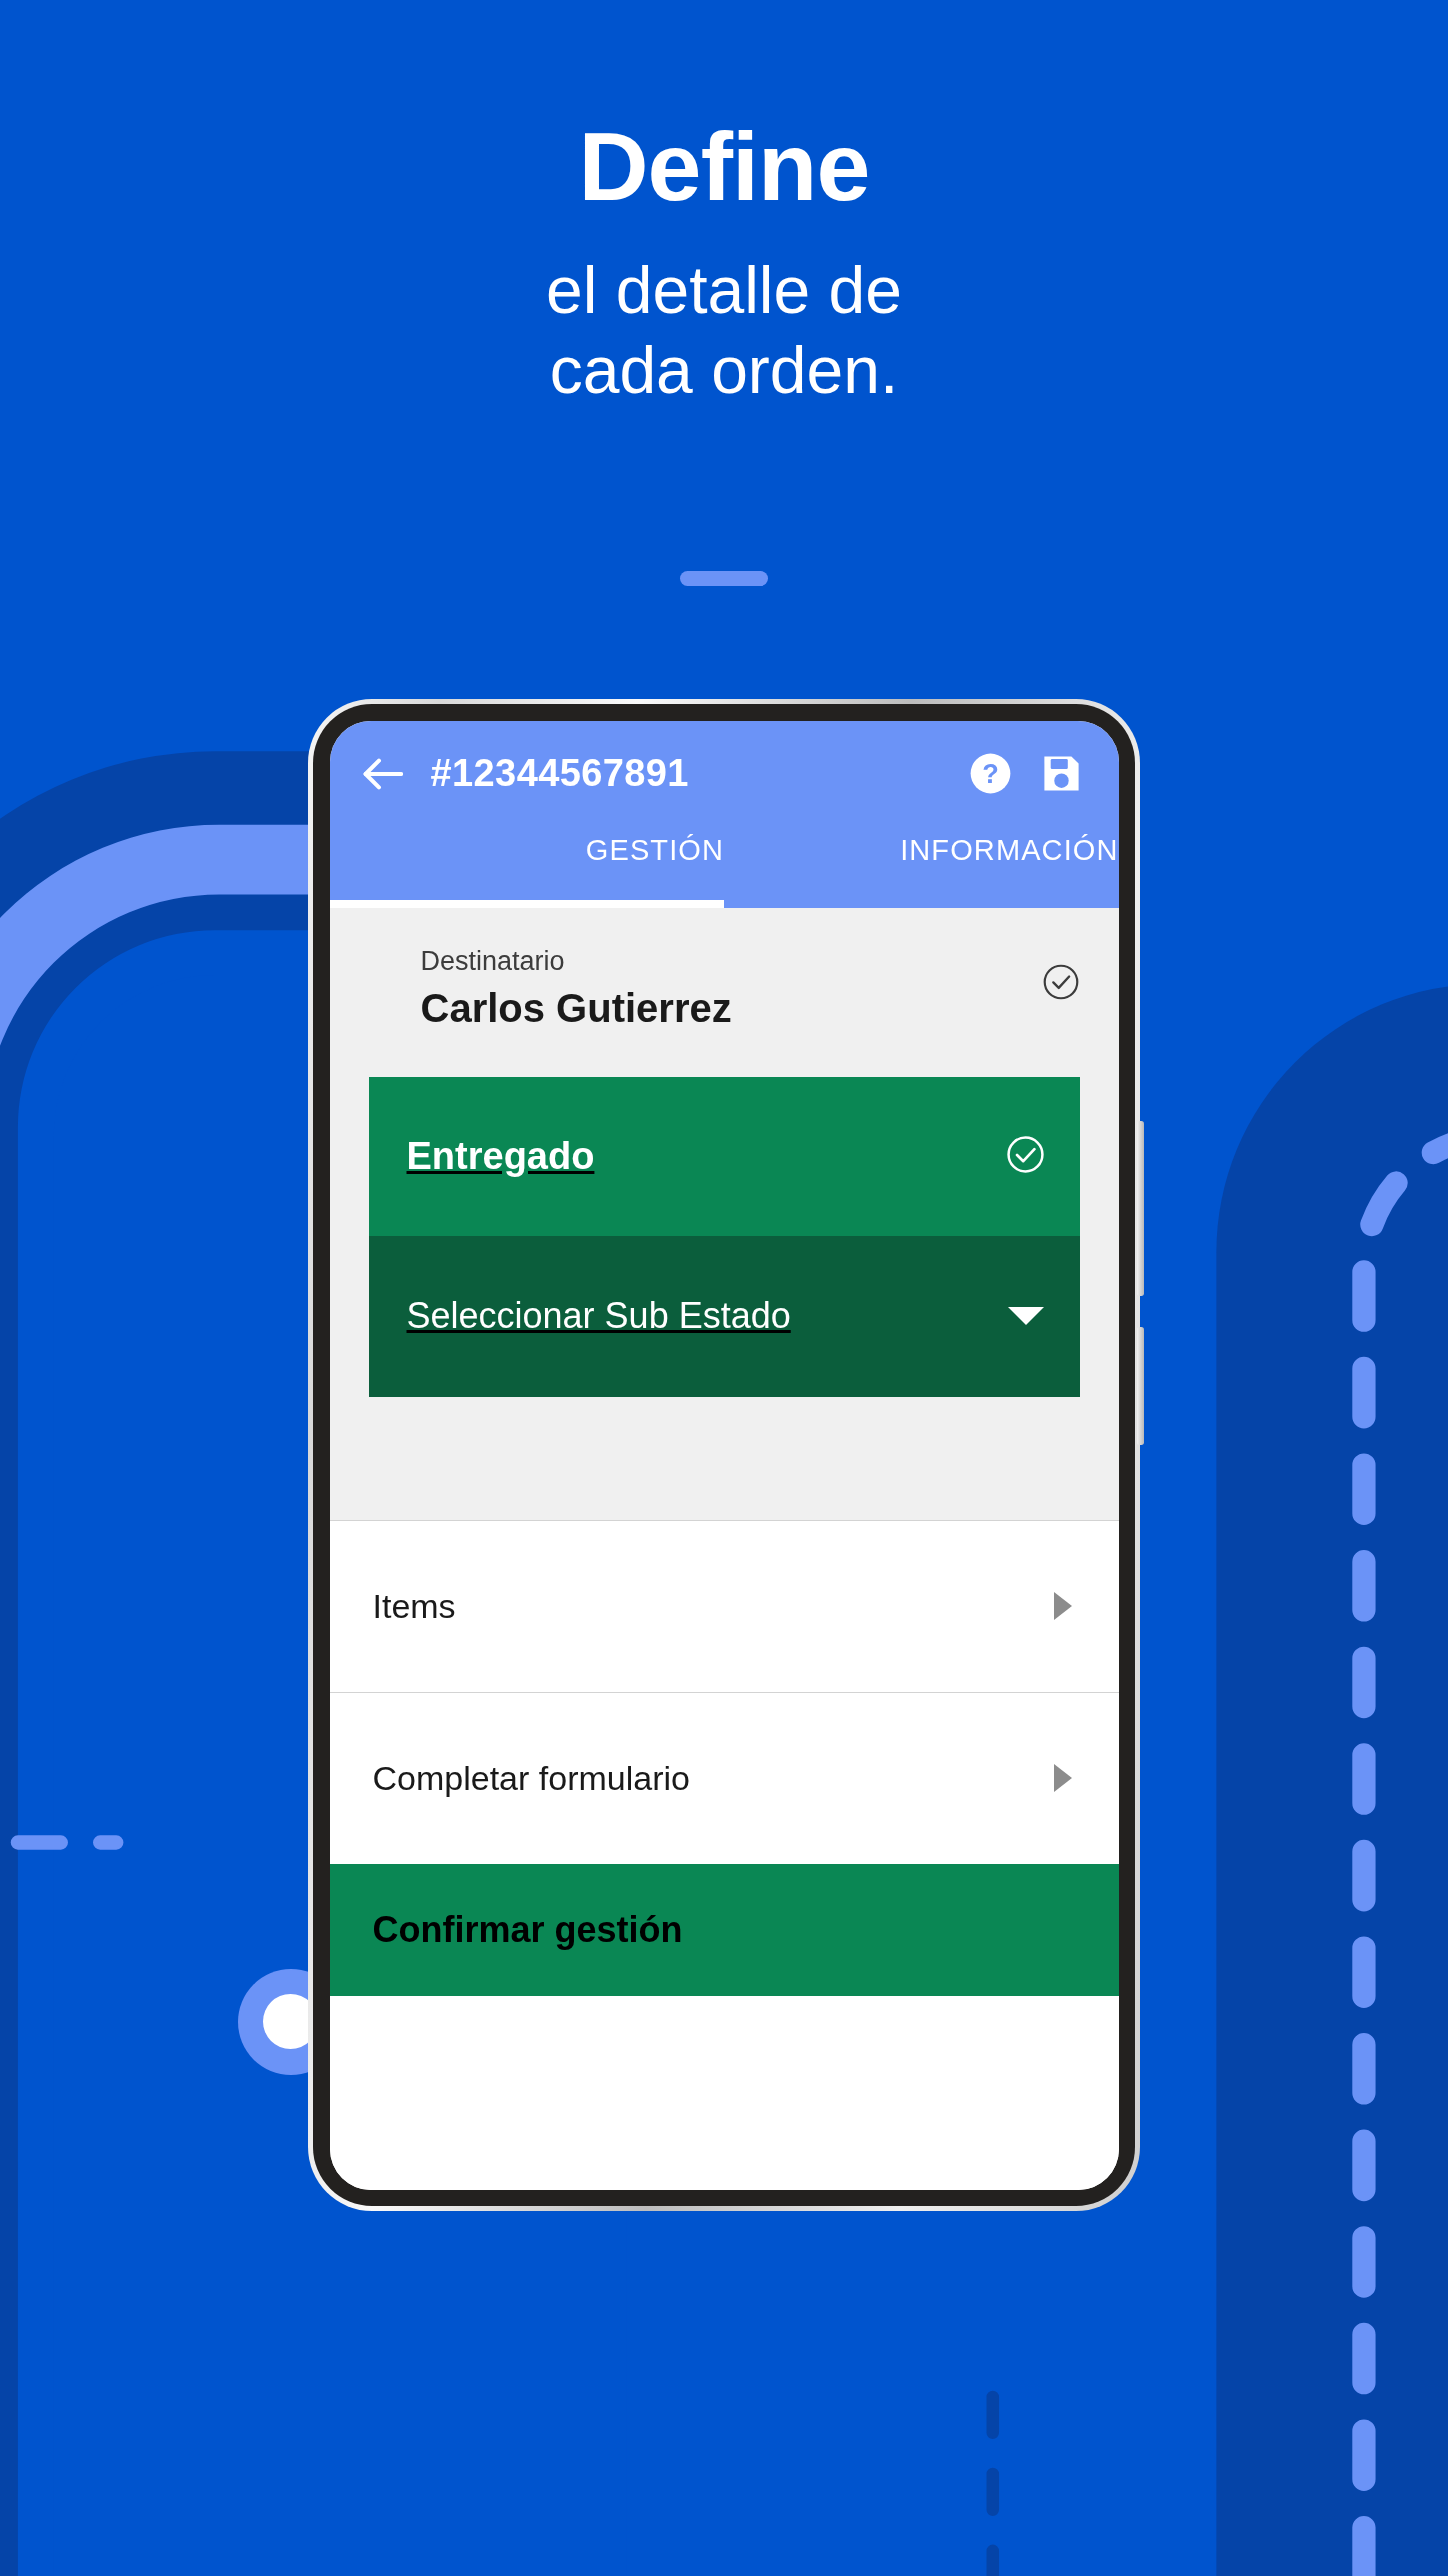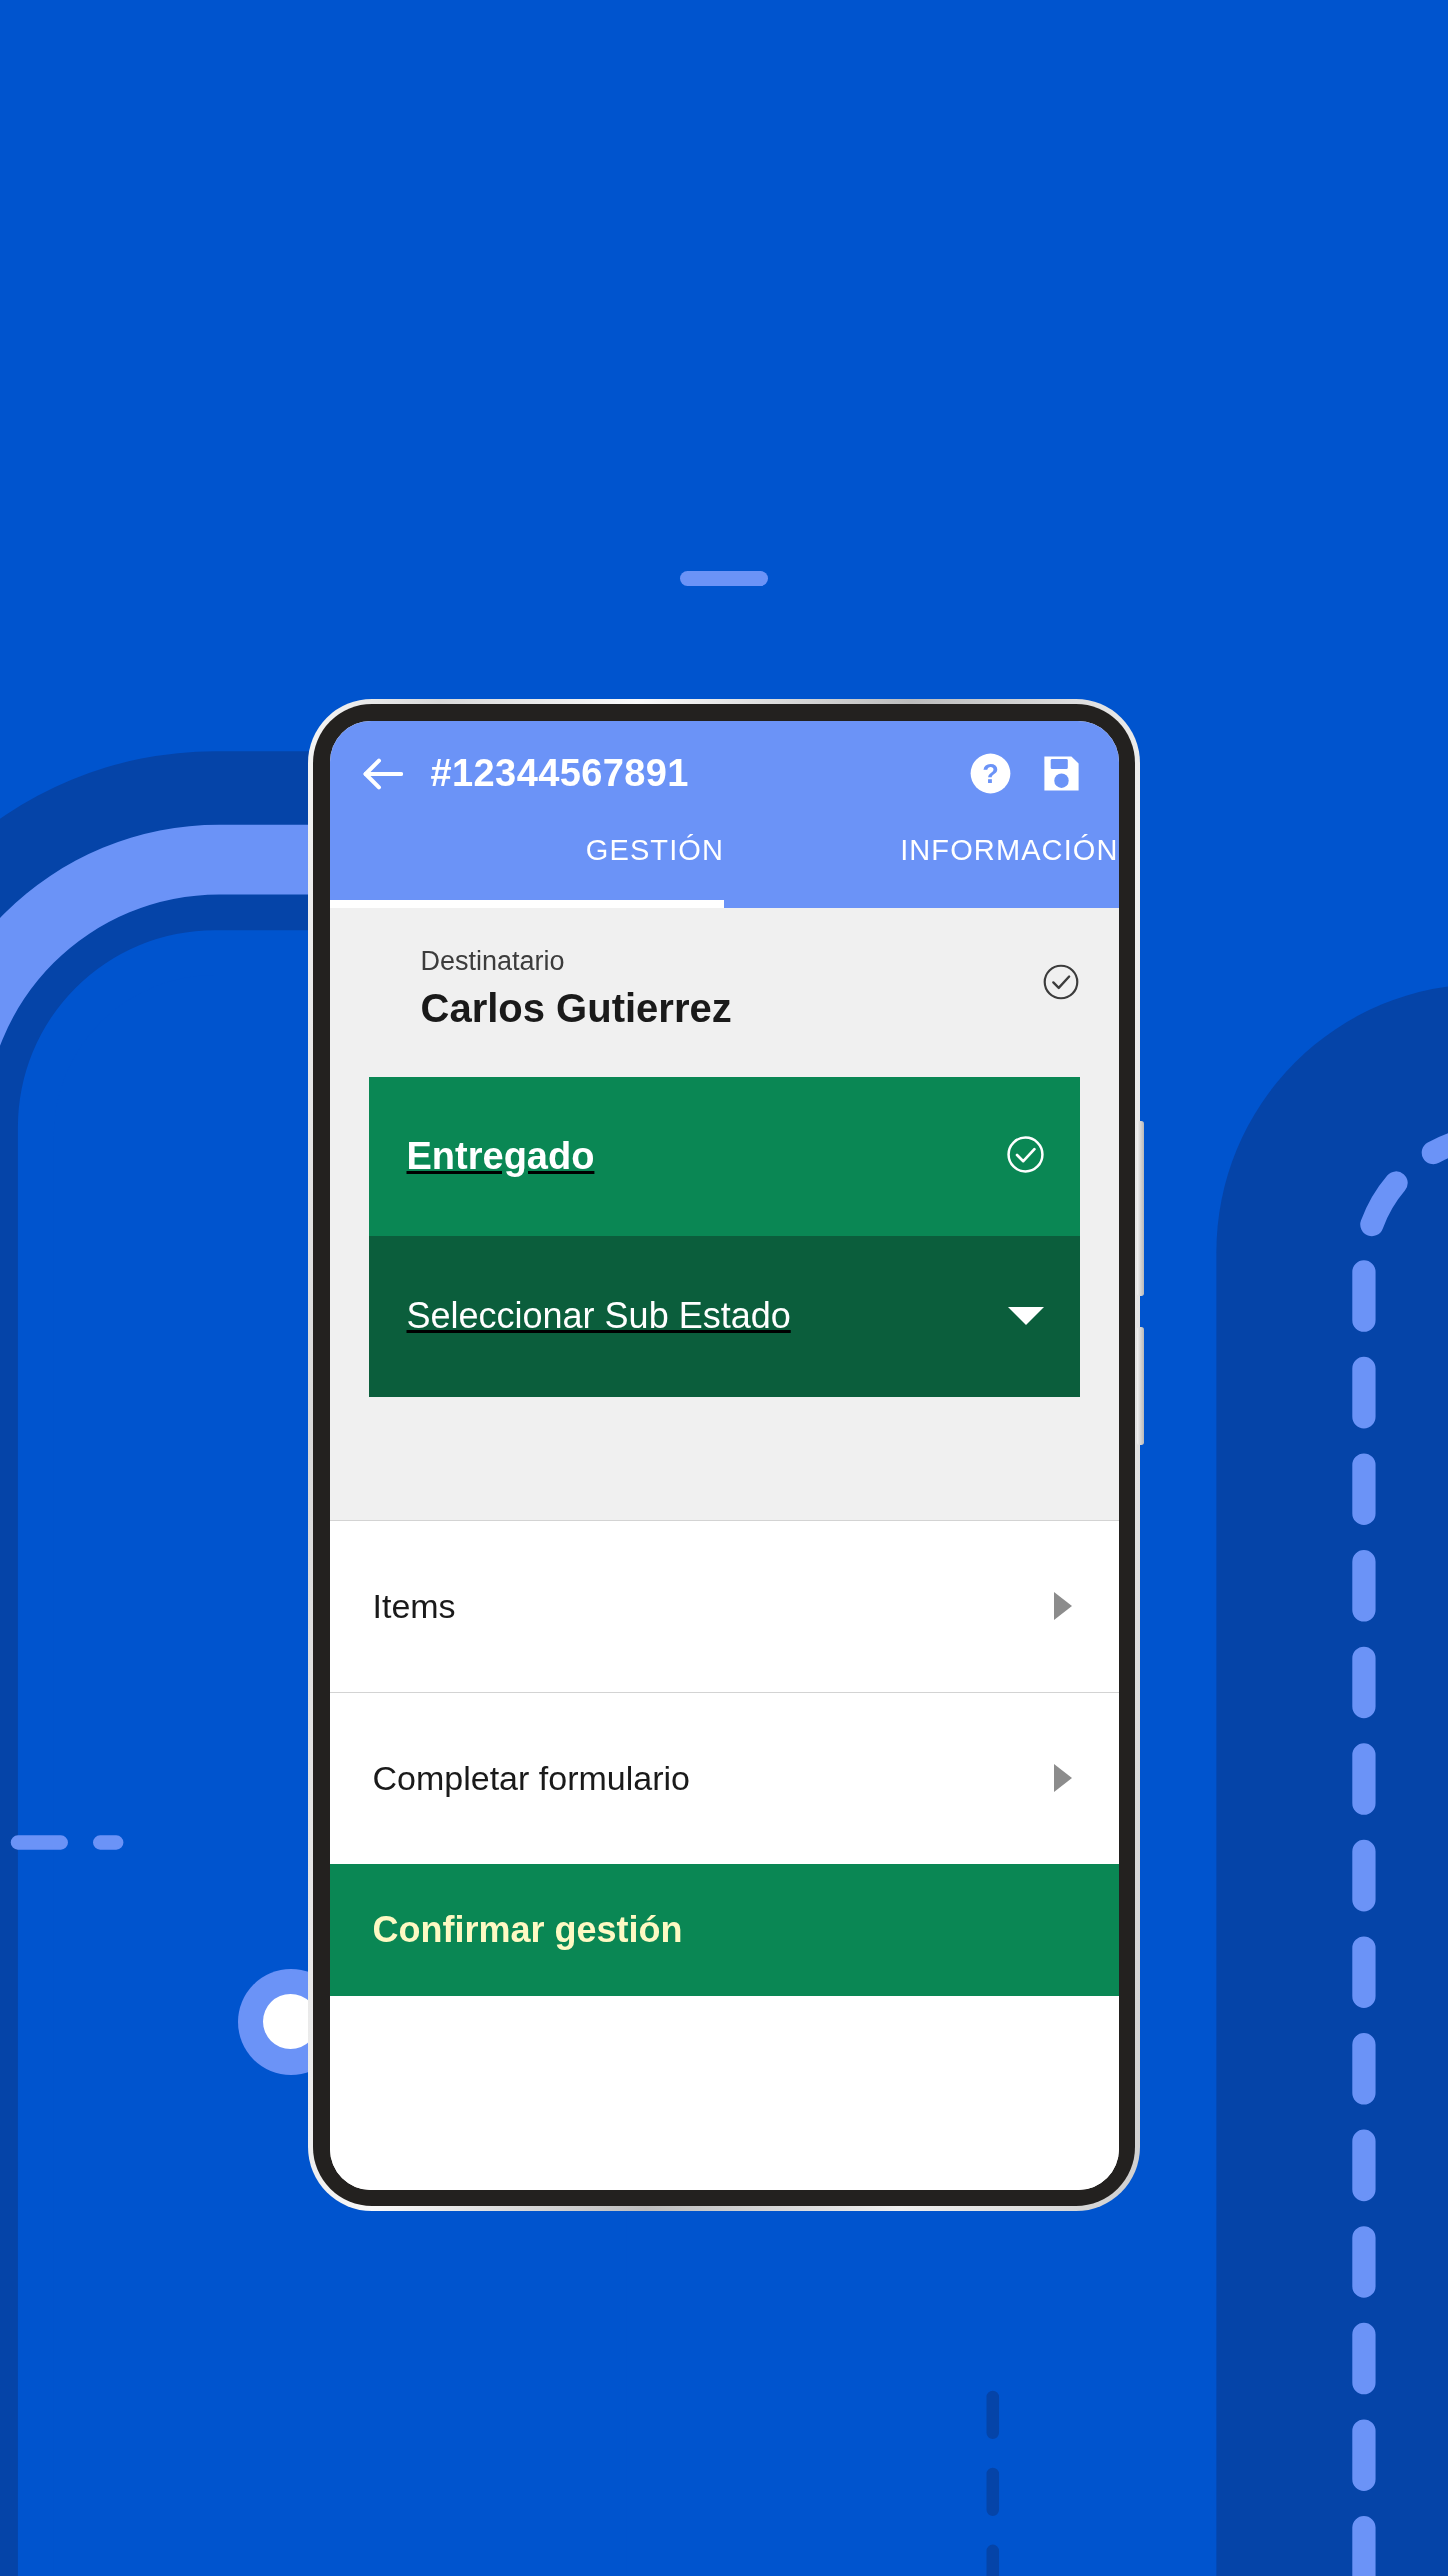--- a/index.html
+++ b/index.html
@@ -255,21 +255,21 @@
   .confirm-bar {
     background: #0A8754;
     height: 132px;
     display: flex;
     align-items: center;
     padding: 0 43px;
   }
   .confirm-bar .label {
     font-size: 36px;
     font-weight: bold;
-    color: #fef9c3;
+    color: #000000;
   }
   .white-fill { background: #FFFFFF; height: 358px; }
 </style>
 </head>
 <body>
 
 <div id="stage">
 
   <div class="bg-layer">
     <svg width="1448" height="2576" viewBox="0 0 1619 2880">
@@ -287,20 +287,27 @@
       <path d="M 1110 2680 L 1110 2880" fill="none" stroke="#0544A8" stroke-width="14" stroke-linecap="round" stroke-dasharray="40 46"></path>
 
       <path d="M 20 2060 L 130 2060" fill="none" stroke="#6B93F7" stroke-width="16" stroke-linecap="round" stroke-dasharray="48 44"></path>
     </svg>
 
     
     <div style="position:absolute;left:238px;top:1969px;width:106px;height:106px;border-radius:50%;background:#6B93F7;"></div>
     <div style="position:absolute;left:263px;top:1994px;width:55px;height:55px;border-radius:50%;background:#FFFFFF;"></div>
   </div>
 
+  <div class="headline-wrap">
+    <div class="headline-main">Define</div>
+    <div class="headline-sub">
+      <div>el detalle de</div>
+      <div>cada orden.</div>
+    </div>
+  </div>
   <div class="divider-pill"></div>
 
   <div class="phone">
     <div class="phone-silver"></div>
     <div class="phone-bezel"></div>
     <div class="side-btn b1"></div>
     <div class="side-btn b2"></div>
 
     <div class="phone-screen">
 

